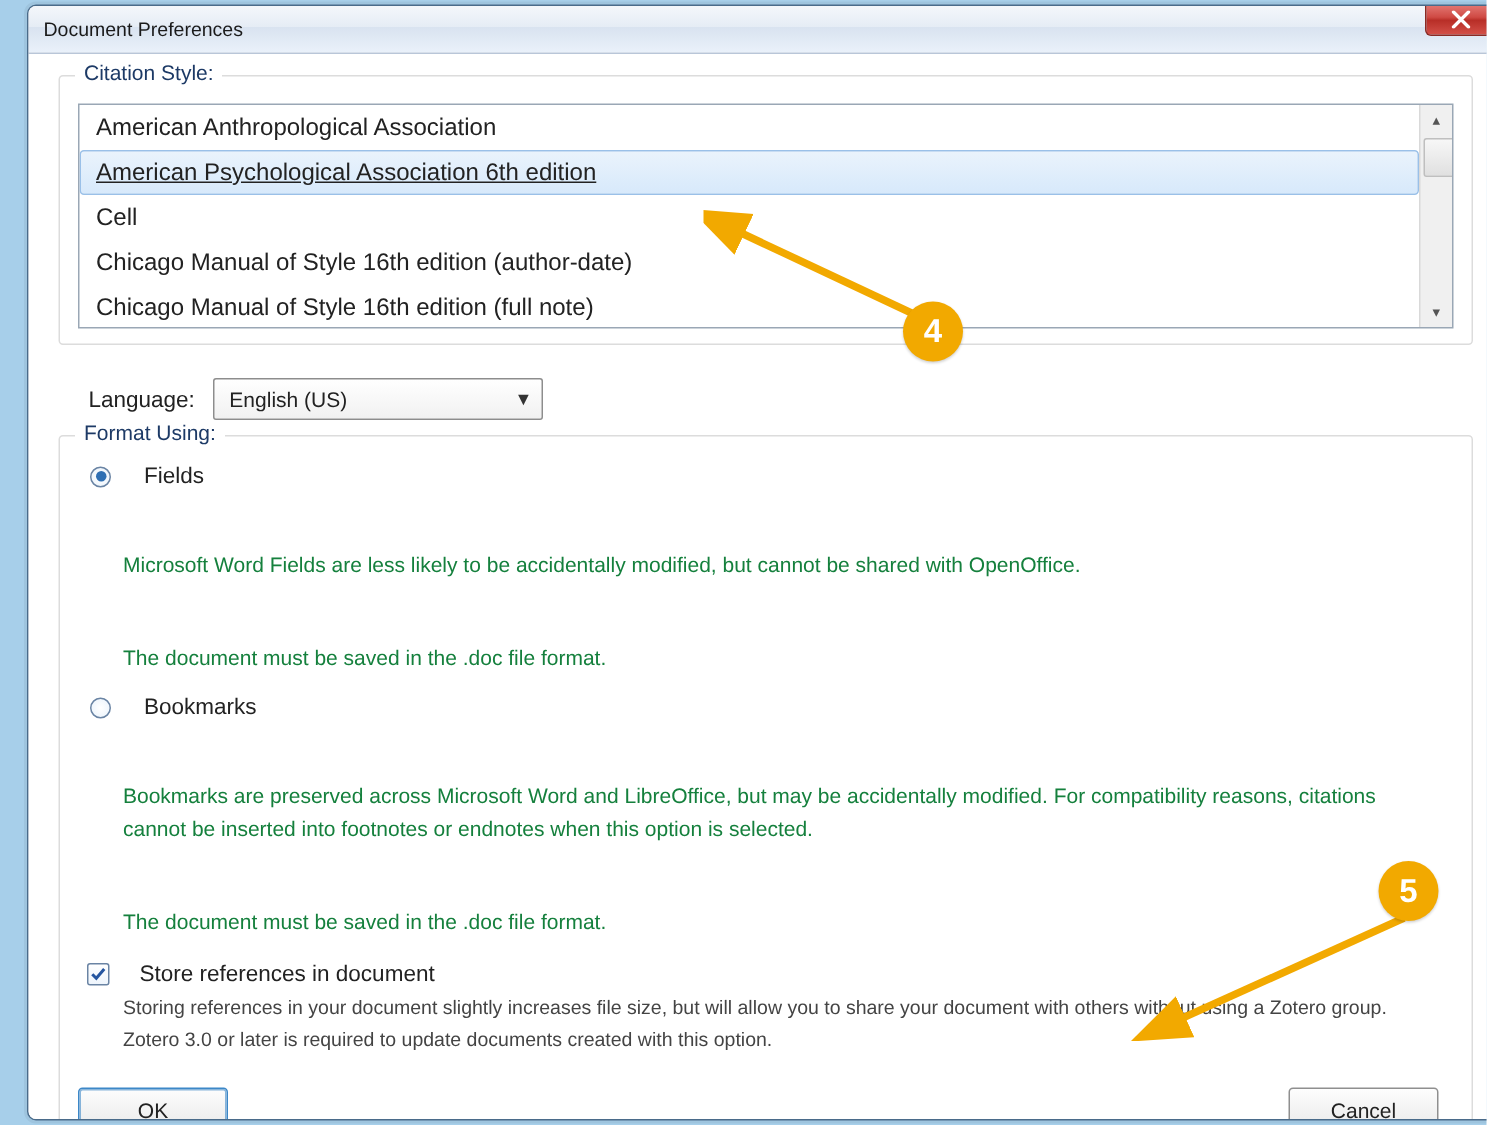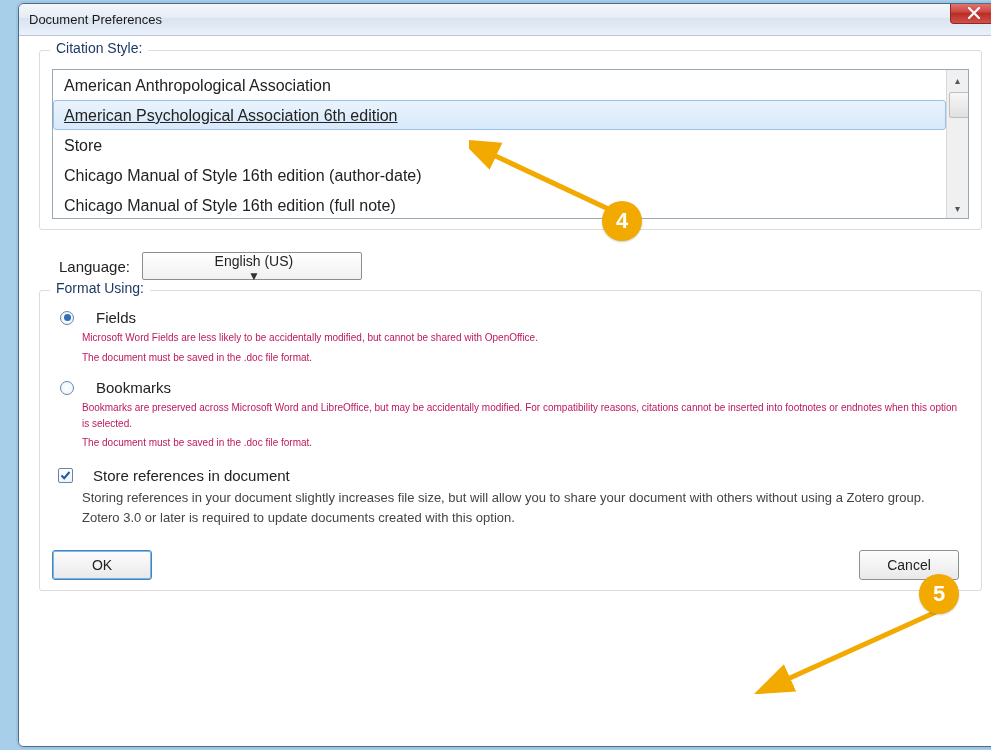--- a/index.html
+++ b/index.html
@@ -138,21 +138,20 @@
   .label { font-size: 15px; color: #222; }
   .select {
     display: inline-flex; align-items: center; justify-content: space-between;
     width: 220px; height: 28px;
     padding: 0 6px 0 10px;
     background: linear-gradient(#fff,#f1f1f1);
     border: 1px solid #8d8d8d;
     border-radius: 2px;
     font-size: 14px;
     cursor: pointer;
-    flex-direction: column;
   }
   .select .caret { font-size: 12px; color: #333; }
 
   
   .radio-block { margin-bottom: 14px; }
   .radio-row {
     display: flex; align-items: center; gap: 22px;
     padding-left: 8px;
     font-size: 15px;
   }
@@ -164,24 +163,25 @@
     background: radial-gradient(#fff,#e9f2fb);
     cursor: pointer;
   }
   .radio.checked::after {
     content: "";
     width: 7px; height: 7px;
     background: #2f6fb3;
     border-radius: 50%;
   }
   .desc {
-    font-size: 10px;
-    color: #be185d;
+    font-size: 14px;
+    color: #15803d;
     padding: 4px 6px 0 30px;
     line-height: 1.55;
+    margin-top: 36px;
   }
 
   .checkbox-row {
     display: flex; align-items: center; gap: 20px;
     padding: 6px 0 2px 6px;
     font-size: 15px;
   }
   .checkbox {
     width: 15px; height: 15px;
     border: 1px solid #6a84a4;
@@ -249,21 +249,21 @@
   </div>
 
   <div class="client">
 
     <div class="fieldset" style="padding-top:18px;">
       <span class="legend">Citation Style:</span>
       <div class="listbox">
         <div class="listbox-rows">
           <div class="row">American Anthropological Association</div>
           <div class="row selected">American Psychological Association 6th edition</div>
-          <div class="row">Store</div>
+          <div class="row">Cell</div>
           <div class="row">Chicago Manual of Style 16th edition (author-date)</div>
           <div class="row">Chicago Manual of Style 16th edition (full note)</div>
         </div>
         <div class="scrollbar">
           <div class="arrow">▴</div>
           <div class="track">
             <div class="thumb"></div>
           </div>
           <div class="arrow">▾</div>
         </div>

